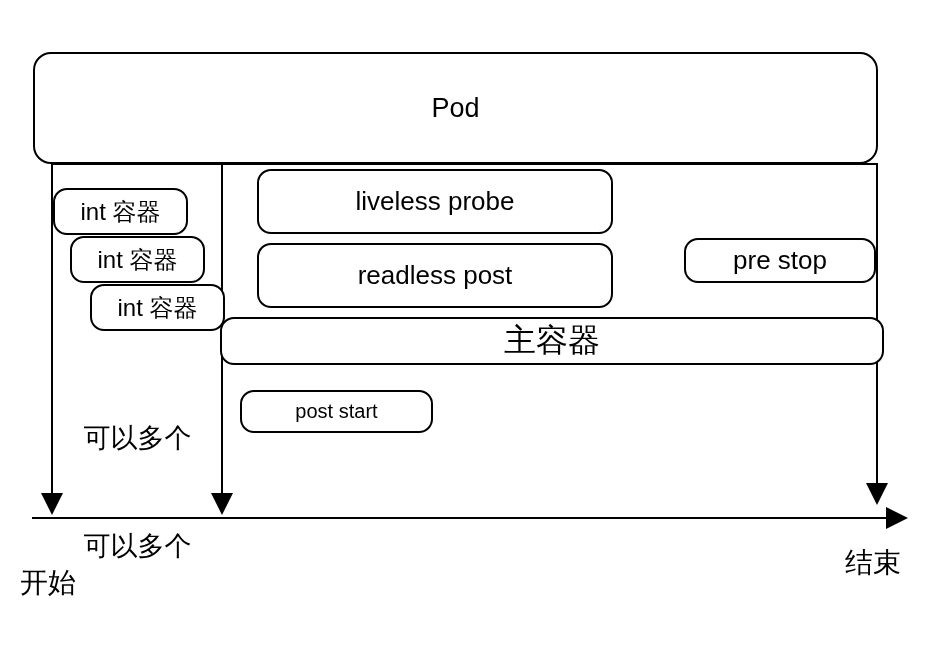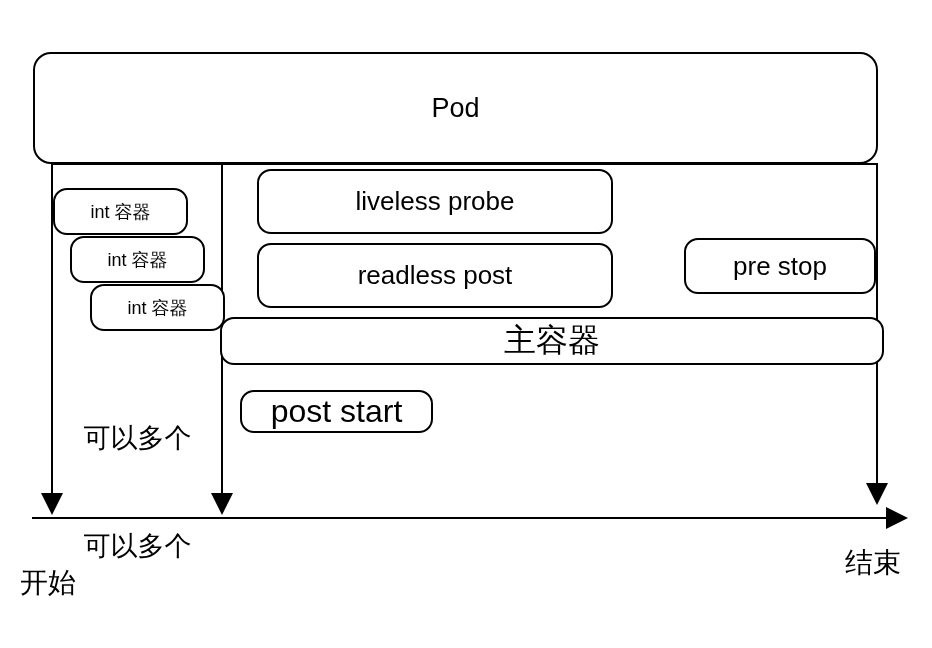--- a/index.html
+++ b/index.html
@@ -71,22 +71,22 @@
   .t-latin {
     font-family: "Liberation Sans", "DejaVu Sans", sans-serif;
   }
   .t-cjk-serif {
     font-family: "DejaVu Serif", "Liberation Serif", serif;
   }
 
   .pod-title  { font-size: 27px; }
   .probe-txt  { font-size: 26px; }
   .main-txt   { font-size: 32px; }
-  .init-txt   { font-size: 18px; }
-  .poststart-txt { font-size: 32px; }
+  .init-txt   { font-size: 24px; }
+  .poststart-txt { font-size: 20px; }
   .prestop-txt{ font-size: 26px; }
   .note-txt   { font-size: 27px; line-height: 36px; text-align: center; }
   .axis-txt   { font-size: 28px; }
 </style>
 </head>
 <body>
 
 <div id="canvas">
 
   <div class="rbox pod-shell" style="left:33px; top:52px; width:845px; height:112px;">
@@ -114,21 +114,21 @@
     <div>可以多个</div>
   </div>
 
   <div class="rbox pill" style="left:257px; top:169px; width:356px; height:65px;justify-content:center;">
     <span class="label t-latin probe-txt" style="position:static;">liveless probe</span>
   </div>
   <div class="rbox pill" style="left:257px; top:243px; width:356px; height:65px;">
     <span class="label t-latin probe-txt" style="position:static;">readless post</span>
   </div>
 
-  <div class="rbox pill" style="left:684px; top:238px; width:192px; height:56px; z-index:6;">
+  <div class="rbox pill" style="left:684px; top:238px; width:192px; height:45px; z-index:6;">
     <span class="label t-latin prestop-txt" style="position:static;">pre stop</span>
   </div>
 
   <div class="rbox pill" style="left:220px; top:317px; width:664px; height:48px; z-index:6;">
     <span class="label t-latin main-txt" style="position:static;">主容器</span>
   </div>
 
   <div class="rbox pill" style="left:240px; top:390px; width:193px; height:43px; z-index:6;">
     <span class="label t-latin poststart-txt" style="position:static;">post start</span>
   </div>

